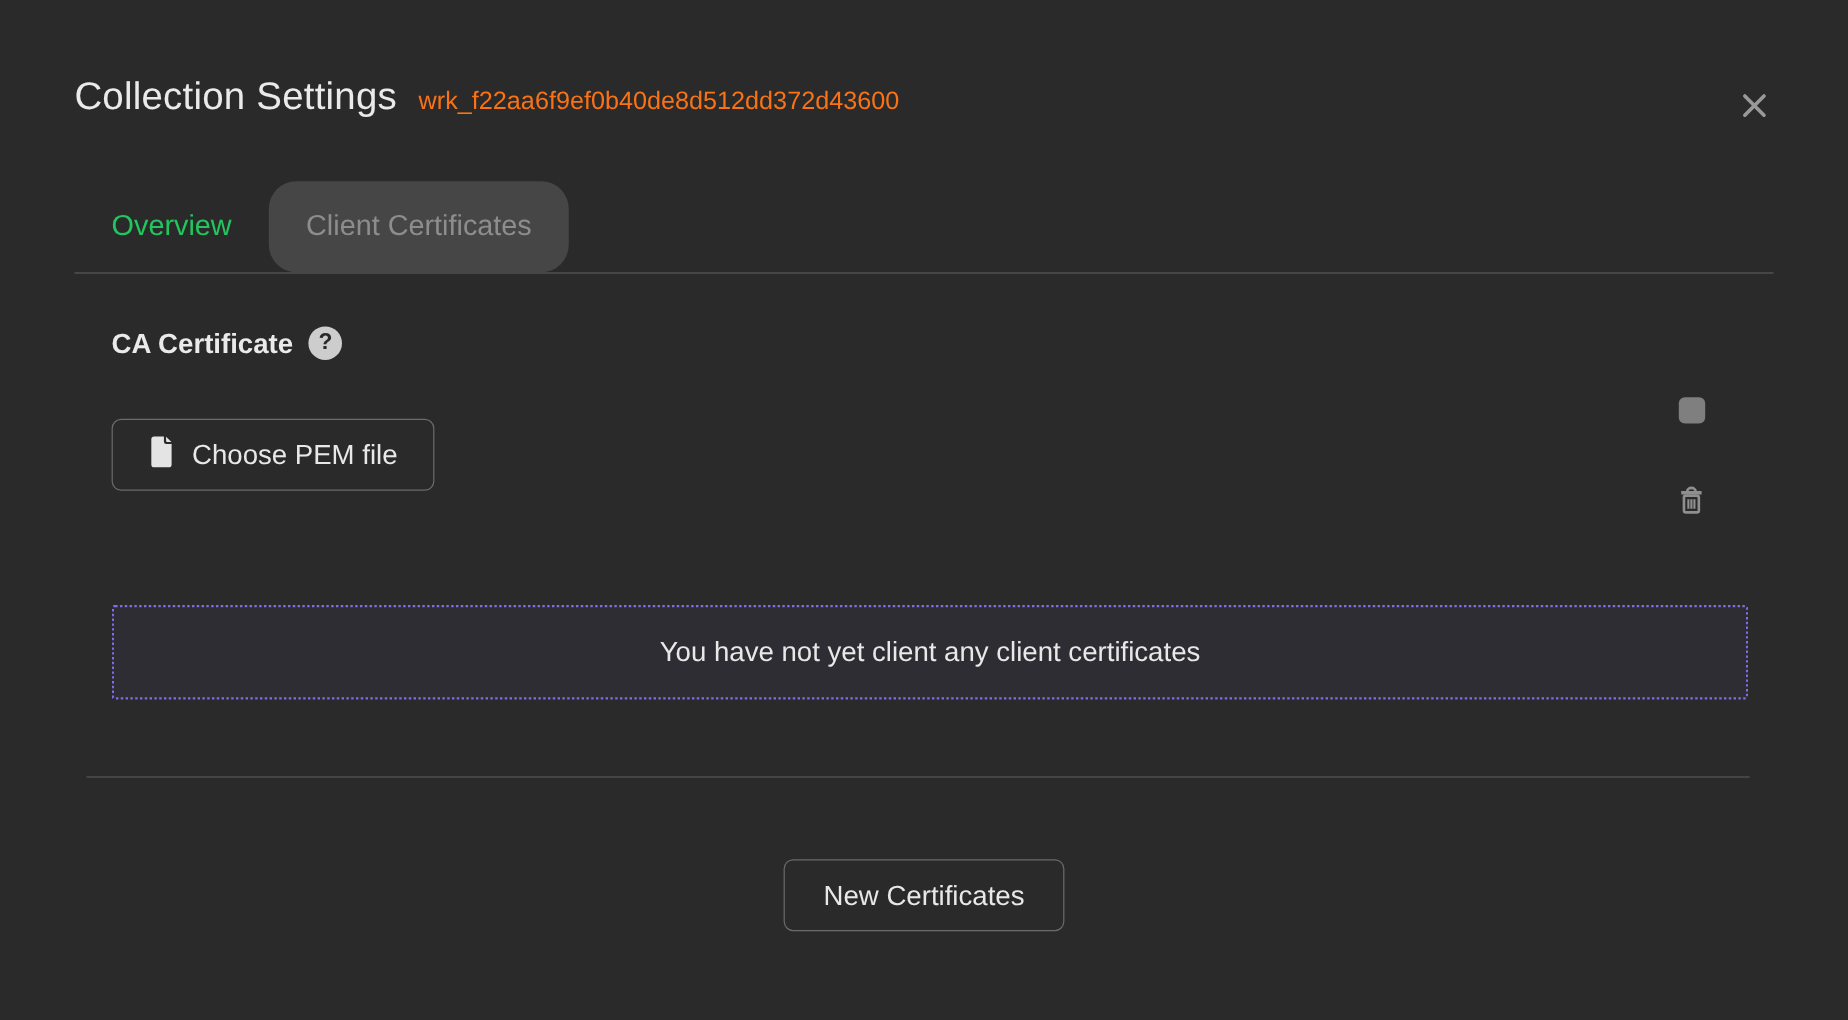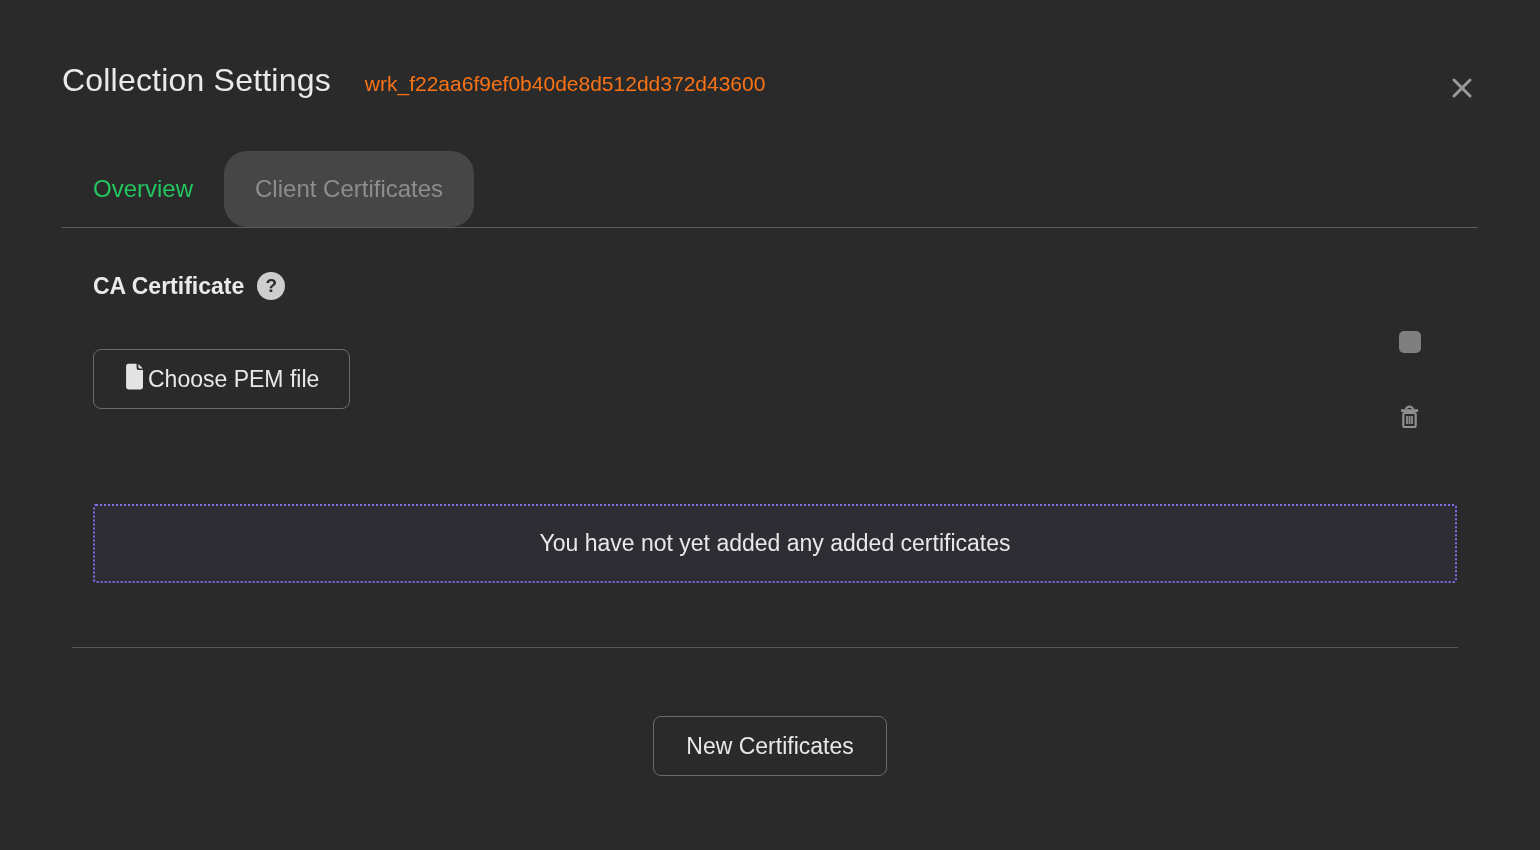--- a/index.html
+++ b/index.html
@@ -7,21 +7,21 @@
     width: 1540px; height: 850px;
     background: #2a2a2a;
     font-family: "Liberation Sans", sans-serif;
     color: #e8e8e8;
     overflow: hidden;
   }
   .modal { padding: 0 62px; height: 100%; }
 
   
   .header { padding-top: 62px; display: flex; align-items: flex-start; justify-content: space-between; }
-  .title-row { display: flex; align-items: baseline; gap: 34px; }
+  .title-row { display: flex; align-items: baseline; gap: 18px; }
   .page-title { font-size: 32px; font-weight: 500; color: #eaeaea; letter-spacing: .2px; }
   .workspace-id { font-family: Liberation Sans, sans-serif; font-size: 21px; color: #f97316; }
   .close-btn { background: none; border: none; cursor: pointer; margin-top: 10px; padding: 2px; line-height: 0; }
 
   
   .tabbar { margin-top: 47px; display: flex; align-items: stretch; border-bottom: 1px solid #5a5a5a; }
   .tab {
     height: 76px; padding: 0 31px;
     display: flex; align-items: center;
     font-size: 24px; color: #22c55e;
@@ -39,21 +39,21 @@
     font-size: 19px; font-weight: bold; cursor: pointer;
   }
 
   .file-row { margin-left: 31px; margin-right: 55px; display: flex; justify-content: space-between; align-items: flex-start; }
   .btn {
     background: transparent; border: 1px solid #6b6b6b; border-radius: 8px;
     color: #e8e8e8; font-size: 23px; font-family: "Liberation Sans", sans-serif;
     height: 60px; display: inline-flex; align-items: center; justify-content: center;
     cursor: pointer;
   }
-  .choose-btn { margin-top: 49px; padding: 0 30px; gap: 3px; }
+  .choose-btn { margin-top: 49px; padding: 0 30px; gap: 15px; }
   .icon-col { margin-top: 31px; display: flex; flex-direction: column; align-items: center; gap: 51px; }
   .square-icon { width: 22px; height: 22px; border-radius: 5px; background: #7f7f7f; cursor: pointer; border: none; }
   .trash-btn { background: none; border: none; cursor: pointer; line-height: 0; padding: 0; }
 
   .empty-box {
     margin: 72px 21px 0 31px;
     height: 79px;
     background: #2e2d33;
     border: 2px dotted #7c6ee6;
     border-radius: 3px;
@@ -118,21 +118,21 @@
             <line x1="11" y1="12" x2="11" y2="20" stroke="#8f8f8f" stroke-width="1.8"></line>
             <line x1="13.5" y1="12" x2="13.5" y2="20" stroke="#8f8f8f" stroke-width="1.8"></line>
             <line x1="16" y1="12" x2="16" y2="20" stroke="#8f8f8f" stroke-width="1.8"></line>
           </svg>
         </span>
       </button>
     </div>
   </div>
 
   <div class="empty-box">
-    <span class="empty-text">You have not yet added any added certificates</span>
+    <span class="empty-text">You have not yet client any client certificates</span>
   </div>
 
   <hr class="divider">
 
   <div class="footer">
     <button class="btn new-cert-btn">New Certificates</button>
   </div>
 
 </div>
 

